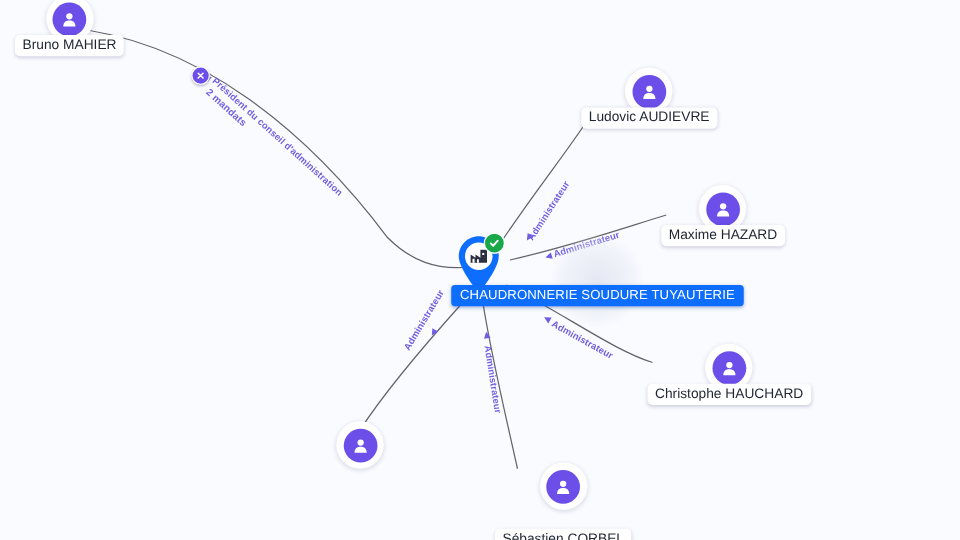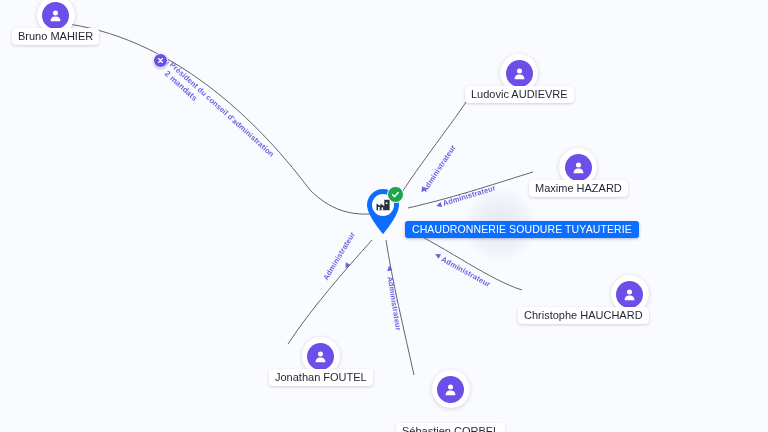--- a/index.html
+++ b/index.html
@@ -96,22 +96,22 @@
     color: #1f2430;
     box-shadow: 0 1px 3px rgba(40,40,90,0.20);
     white-space: nowrap;
     position: relative;
     z-index: 5;
   }
   
   #company-node {
     position: absolute;
     display: flex;
-    flex-direction: row;
-    align-items: flex-end;
+    flex-direction: column;
+    align-items: flex-start;
   }
   .pin-halo {
     position: absolute;
     left: 50%;
     top: 2px;
     width: 74px;
     height: 74px;
     margin-left: -37px;
     border-radius: 50%;
     background: radial-gradient(circle, rgba(225,228,240,0.85) 0%, rgba(232,235,245,0.45) 55%, rgba(250,251,255,0) 72%);
@@ -239,21 +239,21 @@
       <div class="person-avatar">
         <svg width="15" height="15" viewBox="0 0 16 16" aria-hidden="true">
           <circle cx="8" cy="5.4" r="2.7" fill="#ffffff"></circle>
           <path d="M2.8 14 C2.8 10.4 5.1 9 8 9 C10.9 9 13.2 10.4 13.2 14 Z" fill="#ffffff"></path>
         </svg>
       </div>
     </div>
     <div class="node-label">Ludovic AUDIEVRE</div>
   </div>
 
-  <div class="node" style="left:518px; top:275px;align-items:flex-end;">
+  <div class="node" style="left:518px; top:275px;">
     <div class="person-ring">
       <div class="person-avatar">
         <svg width="15" height="15" viewBox="0 0 16 16" aria-hidden="true">
           <circle cx="8" cy="5.4" r="2.7" fill="#ffffff"></circle>
           <path d="M2.8 14 C2.8 10.4 5.1 9 8 9 C10.9 9 13.2 10.4 13.2 14 Z" fill="#ffffff"></path>
         </svg>
       </div>
     </div>
     <div class="node-label">Christophe HAUCHARD</div>
   </div>
@@ -272,21 +272,20 @@
 
   <div class="node" style="left:269px; top:337px;">
     <div class="person-ring">
       <div class="person-avatar">
         <svg width="15" height="15" viewBox="0 0 16 16" aria-hidden="true">
           <circle cx="8" cy="5.4" r="2.7" fill="#ffffff"></circle>
           <path d="M2.8 14 C2.8 10.4 5.1 9 8 9 C10.9 9 13.2 10.4 13.2 14 Z" fill="#ffffff"></path>
         </svg>
       </div>
     </div>
-    <div class="node-label">Jonathan FOUTEL</div>
   </div>
 
   <div id="company-node" style="left:361px; top:186px;">
     <div class="pin-halo"></div>
     <div class="pin-wrap">
       <svg width="44" height="52" viewBox="0 0 44 52" aria-hidden="true">
         <path d="M22 3 C13.2 3 6 10.1 6 18.9 C6 29.6 22 48 22 48 C22 48 38 29.6 38 18.9 C38 10.1 30.8 3 22 3 Z" fill="#0d6efd"></path>
         <circle cx="22" cy="19" r="11" fill="#ffffff"></circle>
         <g>
           <path d="M15.5 24.2 L15.5 17.6 L19.4 20.1 L19.4 17.6 L23.3 20.1 L23.3 13.8 L28.6 13.8 L28.6 24.2 Z" fill="#2b3140"></path>

